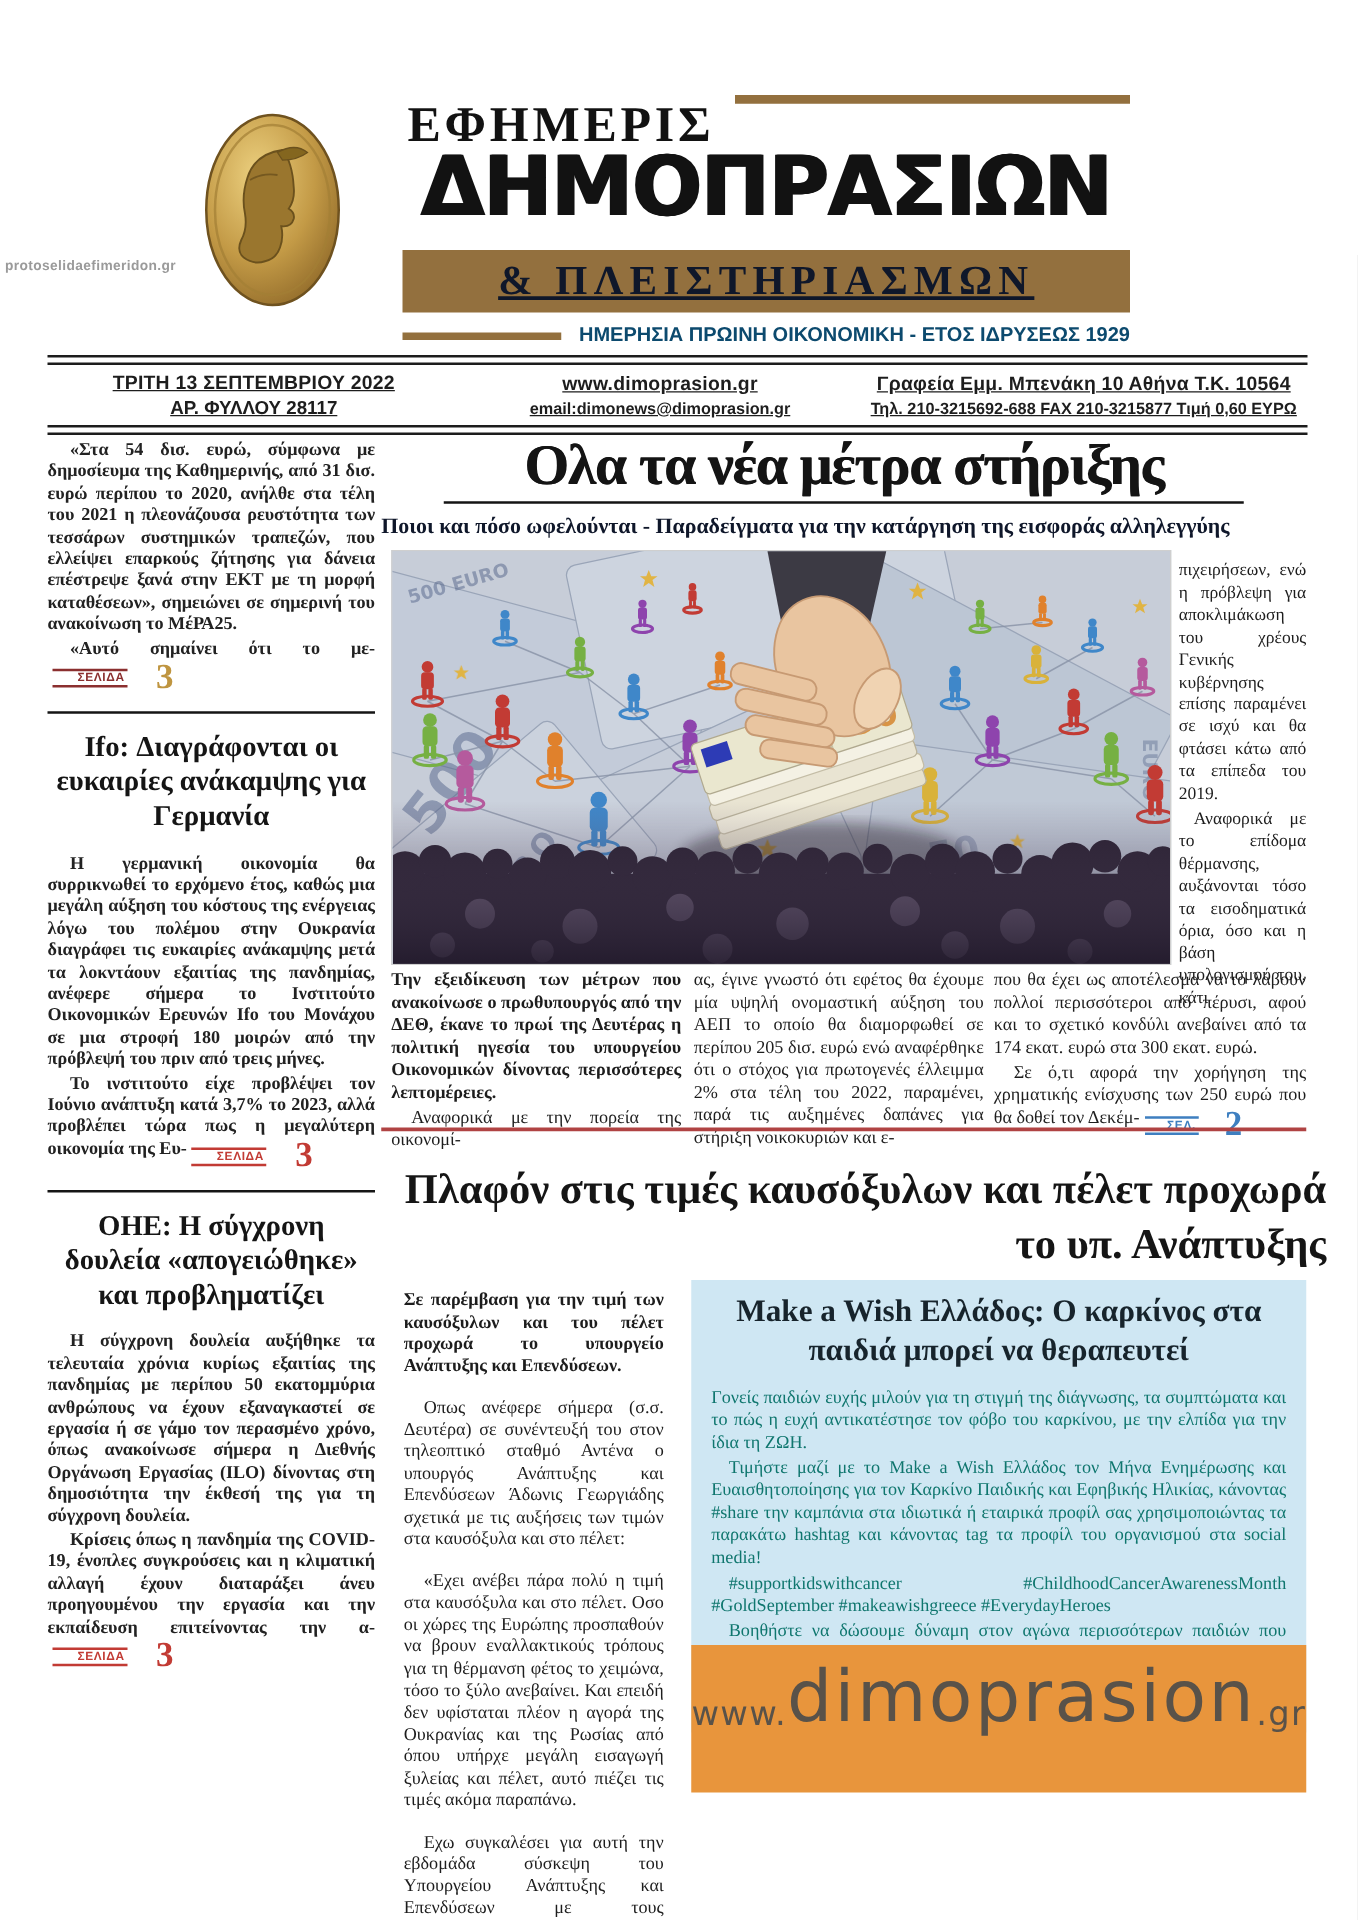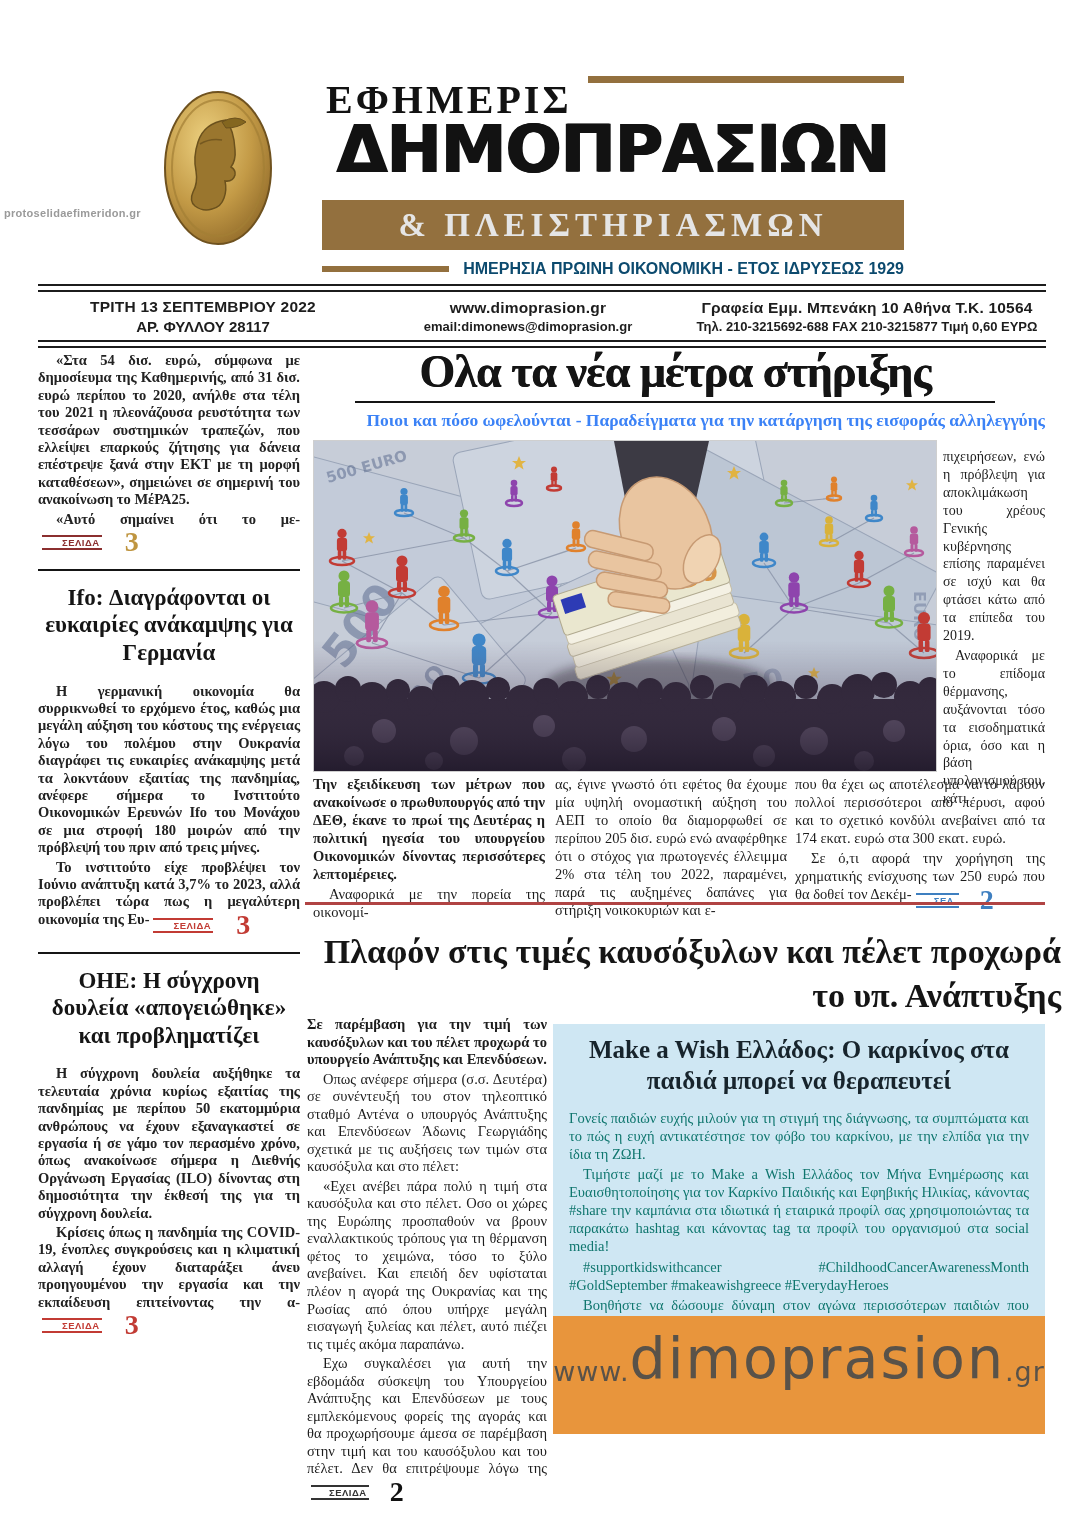--- a/index.html
+++ b/index.html
@@ -14,30 +14,30 @@
   .masthead{position:absolute;left:150px;top:70px;width:760px;height:216px;}
   .coin{position:absolute;left:12px;top:18px;width:112px;height:160px;}
   .kicker-row{position:absolute;left:176px;top:6px;width:578px;display:flex;gap:16px;}
   .kicker{font:bold 40px "Liberation Serif",serif;letter-spacing:3px;color:#121212;}
   .kicker-line{flex:1;height:7px;background:var(--brand-brown);}
   .mast-title{position:absolute;left:172px;top:44px;width:582px;text-align:center;
       font-family:"DejaVu Sans","Liberation Sans",sans-serif;font-weight:bold;font-size:66px;line-height:1.1;
       color:#121212;letter-spacing:-1px;text-shadow:.9px 0 0 #121212,-.9px 0 0 #121212;}
   .mast-band{position:absolute;left:172px;top:130px;width:582px;height:50px;background:var(--brand-brown);
       display:flex;align-items:center;justify-content:center;}
-  .mast-band span{font:bold 33px "Liberation Serif",serif;color:#e5e5e5;letter-spacing:5px;}
+  .mast-band span{font:bold 33px "Liberation Serif",serif;color:#0f172a;letter-spacing:5px;text-decoration:underline;}
   .tagline-row{position:absolute;left:172px;top:190px;width:582px;display:flex;align-items:center;gap:14px;}
   .tag-dash{width:128px;height:6px;background:var(--brand-brown);}
   .tagline{flex:1;text-align:right;font:bold 16px "Liberation Sans",sans-serif;color:#0c4a6e;white-space:nowrap;}
 
   
   .rule{position:absolute;left:38px;width:1008px;height:4px;border-top:2.5px solid var(--rule-black);border-bottom:2.5px solid var(--rule-black);}
   .rule-top{top:284px;}
   .rule-bottom{top:340px;}
-  .dateline{position:absolute;left:38px;top:295px;width:1008px;height:42px;display:flex;align-items:center;}
+  .dateline{position:absolute;left:38px;top:295px;width:1008px;height:42px;display:flex;align-items:center;text-decoration:underline;}
   .dl-block{text-align:center;}
   .dl-left{width:330px;}
   .dl-center{width:320px;}
   .dl-right{width:358px;}
   .dl-l1{font:bold 15.5px "Liberation Sans",sans-serif;letter-spacing:.2px;}
   .dl-l2{font:bold 13px "Liberation Sans",sans-serif;margin-top:2px;}
   .dl-left .dl-l2{font-size:15px;}
 
   
   .left-col{position:absolute;left:38px;top:352px;width:262px;}
@@ -54,21 +54,21 @@
   .jump.gold .jump-label{color:#8b2f2f;} .jump.gold .jump-num{color:var(--jump-gold);}
   .jump.red  .jump-label{color:var(--jump-red);} .jump.red .jump-num{color:var(--jump-red);}
   .jump.blue .jump-label{color:var(--jump-blue);} .jump.blue .jump-num{color:var(--jump-blue);}
   .jump.dark .jump-label{color:#333;} .jump.dark .jump-num{color:#111;}
 
   
   .main-col{position:absolute;left:305px;top:348px;width:740px;height:1140px;}
   .main-col h1{margin:0;font:bold 46px/1.05 "Liberation Serif",serif;text-align:center;color:#141414;
       letter-spacing:-1px;text-shadow:.5px 0 0 #141414;}
   .h1-underline{width:640px;height:2px;background:#141414;margin:5px auto 7px auto;}
-  .subhead{margin:0;font:bold 17.5px "Liberation Serif",serif;text-align:right;color:#3b82f6;}
+  .subhead{margin:0;font:bold 17.5px "Liberation Serif",serif;text-align:left;color:#0f172a;}
 
   .photo-wrap{position:absolute;left:8px;top:92px;width:622px;height:330px;border:1px solid #cfcfcf;background:#c7cdd8;}
   .photo-wrap svg{display:block;width:100%;height:100%;}
 
   .side-col{position:absolute;left:638px;top:100px;width:102px;font:14px/1.28 "Liberation Serif",serif;text-align:justify;}
   .side-col p{margin:0;}
   .side-col p+p{text-indent:12px;margin-top:2px;}
 
   .bcol{position:absolute;top:428px;font:14.5px/1.24 "Liberation Serif",serif;text-align:justify;}
   .bcol p{margin:0;}
@@ -77,21 +77,21 @@
   .bcol2{left:250px;width:232px;}
   .bcol3{left:490px;width:250px;}
   .lead-bold{font-weight:bold;}
 
   .red-rule{position:absolute;left:0;top:554px;width:740px;height:3px;background:var(--red-rule);}
 
   .wood-headline{position:absolute;left:0;top:566px;width:740px;margin:16px;
       font:bold 34px/1.3 "Liberation Serif",serif;text-align:right;color:#151515;}
 
   .wood-col{position:absolute;left:2px;top:668px;width:240px;font:14.5px/1.21 "Liberation Serif",serif;text-align:justify;}
-  .wood-col p{margin:0;}
+  .wood-col p{margin:16px;}
   .wood-col p+p{text-indent:16px;margin-top:2px;}
 
   .wish-box{position:absolute;left:248px;top:676px;width:460px;padding:8px 16px 14px 16px;background:var(--wish-bg);}
   .wish-box h2{margin:2px 0 12px 0;font:bold 25px/1.25 "Liberation Serif",serif;text-align:center;color:#17242c;}
   .wish-box p{margin:0;font:14.5px/1.25 "Liberation Serif",serif;text-align:justify;color:#0f766e;}
   .wish-lead{font-weight:bold;font-size:15.5px;}
   .wish-box p+p{text-indent:14px;margin-top:2px;}
 
   .site-banner{position:absolute;left:248px;top:968px;width:492px;height:118px;background:var(--banner-orange);
       display:flex;align-items:flex-start;justify-content:center;padding-top:14px;box-sizing:border-box;

